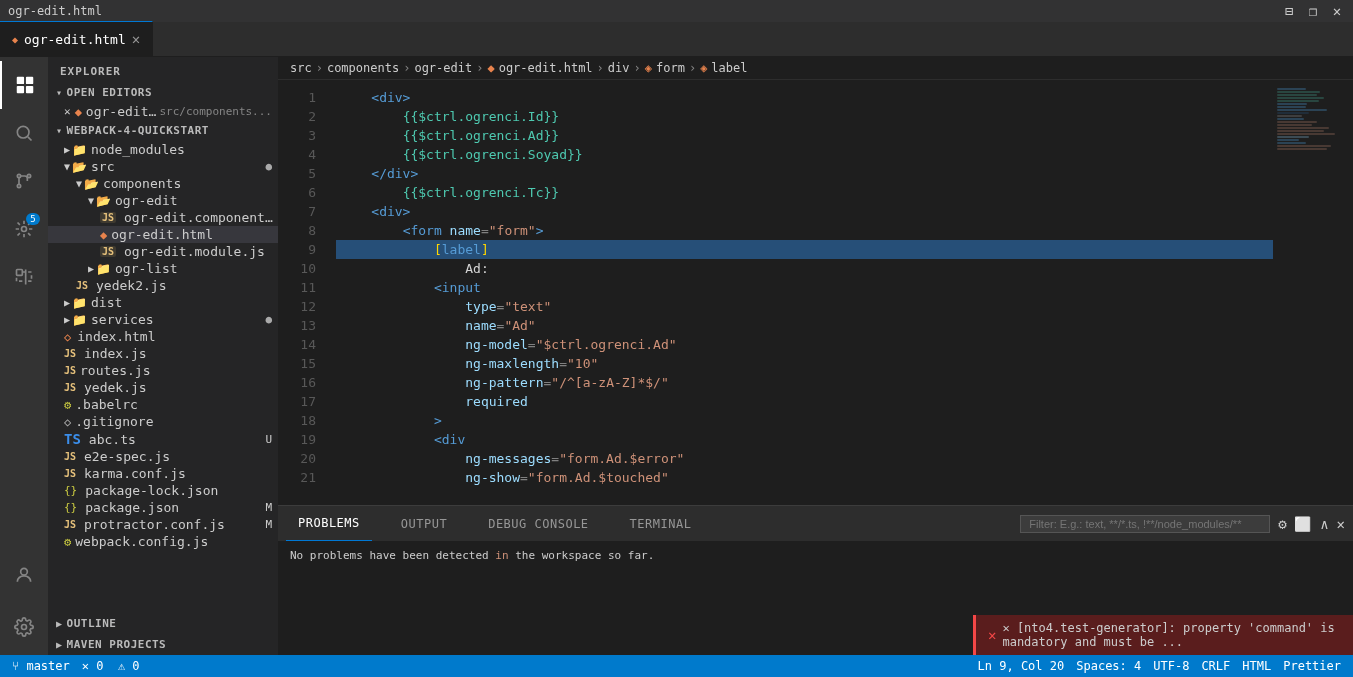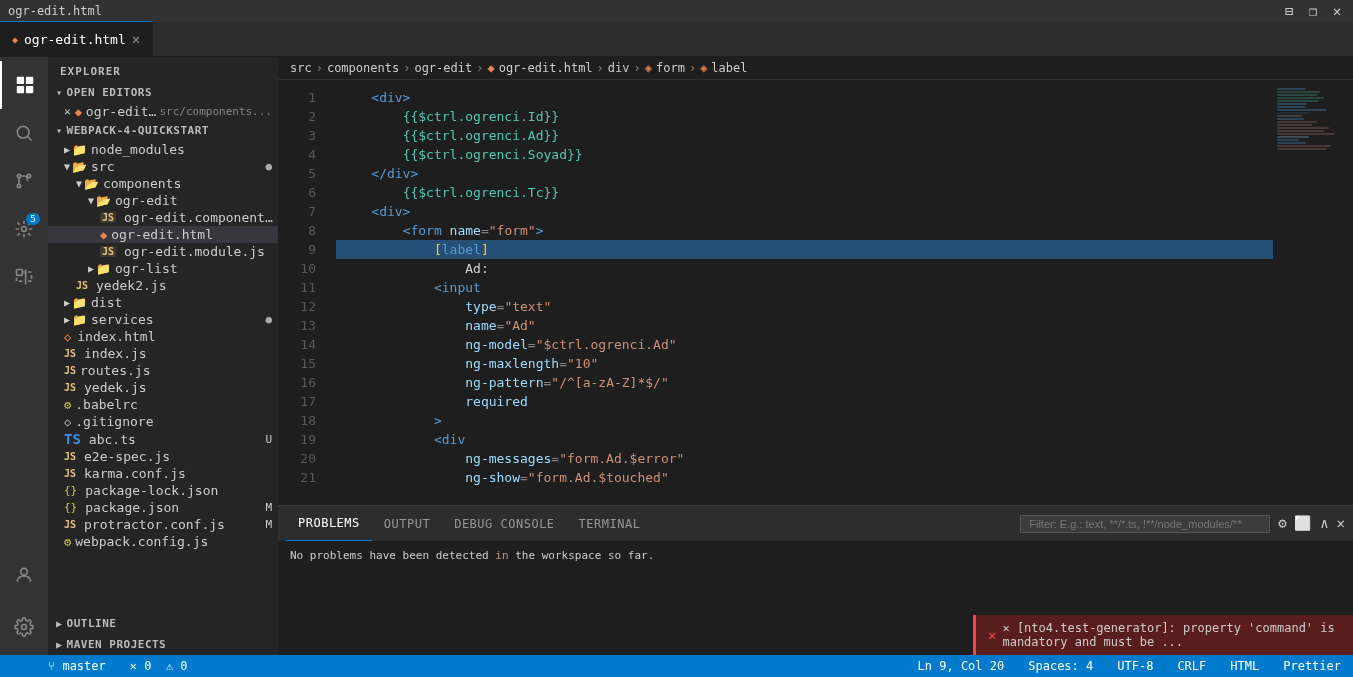--- a/index.html
+++ b/index.html
@@ -266,41 +266,42 @@
       flex-direction: column;
       border-top: 1px solid #3c3c3c;
       flex-shrink: 0;
     }
     .panel-tabs {
       display: flex;
       align-items: center;
       background: #2d2d2d;
       height: 35px;
       padding: 0 8px;
-      gap: 0;
+      gap: 17px;
       flex-shrink: 0;
     }
     .panel-tab {
       padding: 0 12px;
       height: 35px;
       display: flex;
       align-items: center;
       font-size: 12px;
       color: #969696;
       cursor: pointer;
       text-transform: uppercase;
       letter-spacing: 0.5px;
     }
     .panel-tab.active {
       color: #ffffff;
       border-bottom: 1px solid #0078d4;
     }
     .panel-tab-actions {
       margin-left: auto;
       display: flex;
+      align-items: center;
       gap: 8px;
     }
     .filter-input {
       background: #3c3c3c;
       border: 1px solid #555;
       color: #cccccc;
       padding: 2px 8px;
       font-size: 11px;
       width: 250px;
       outline: none;
@@ -323,22 +324,21 @@
       padding: 0 12px;
       font-size: 12px;
       color: #ffffff;
       flex-shrink: 0;
       gap: 16px;
       justify-content: space-between;
     }
     .status-left, .status-right {
       display: flex;
       align-items: flex-start;
-      gap: 24px;
-      margin-left: 36px;
+      gap: 12px;
     }
 
     
     .error-notification {
       position: fixed;
       bottom: 22px;
       right: 0;
       background: #5a1d1d;
       border-left: 3px solid #f44747;
       color: #cccccc;

